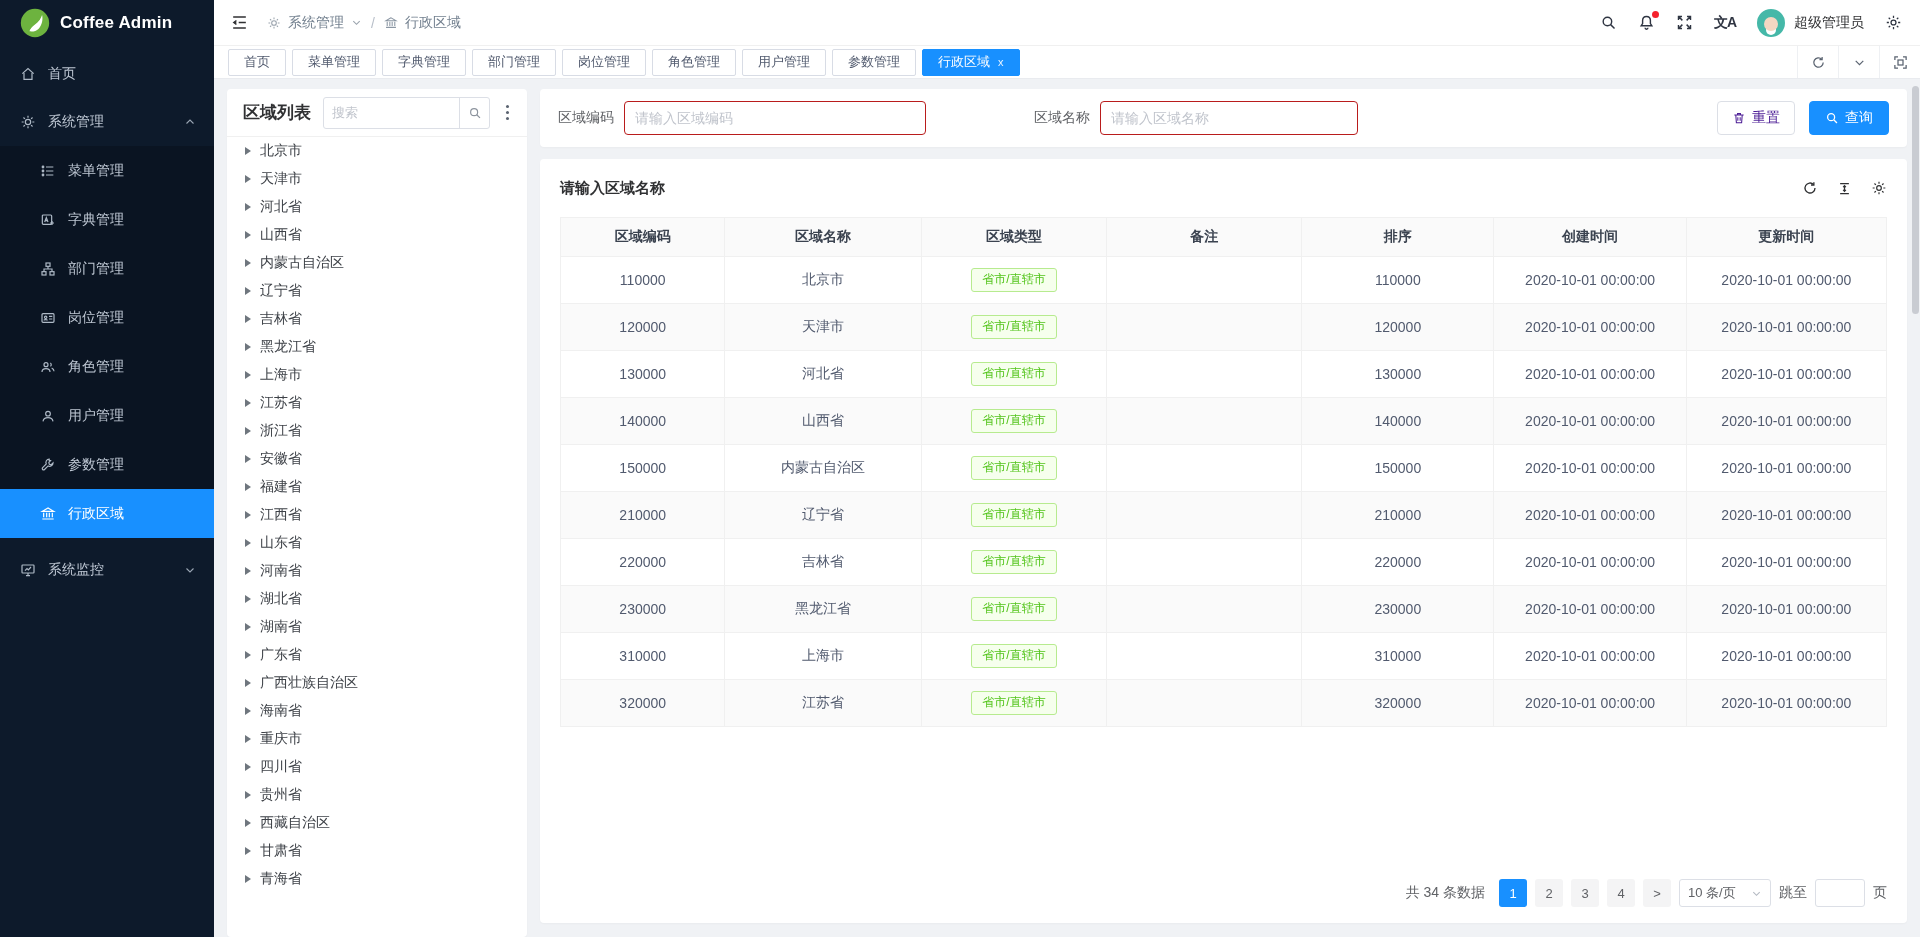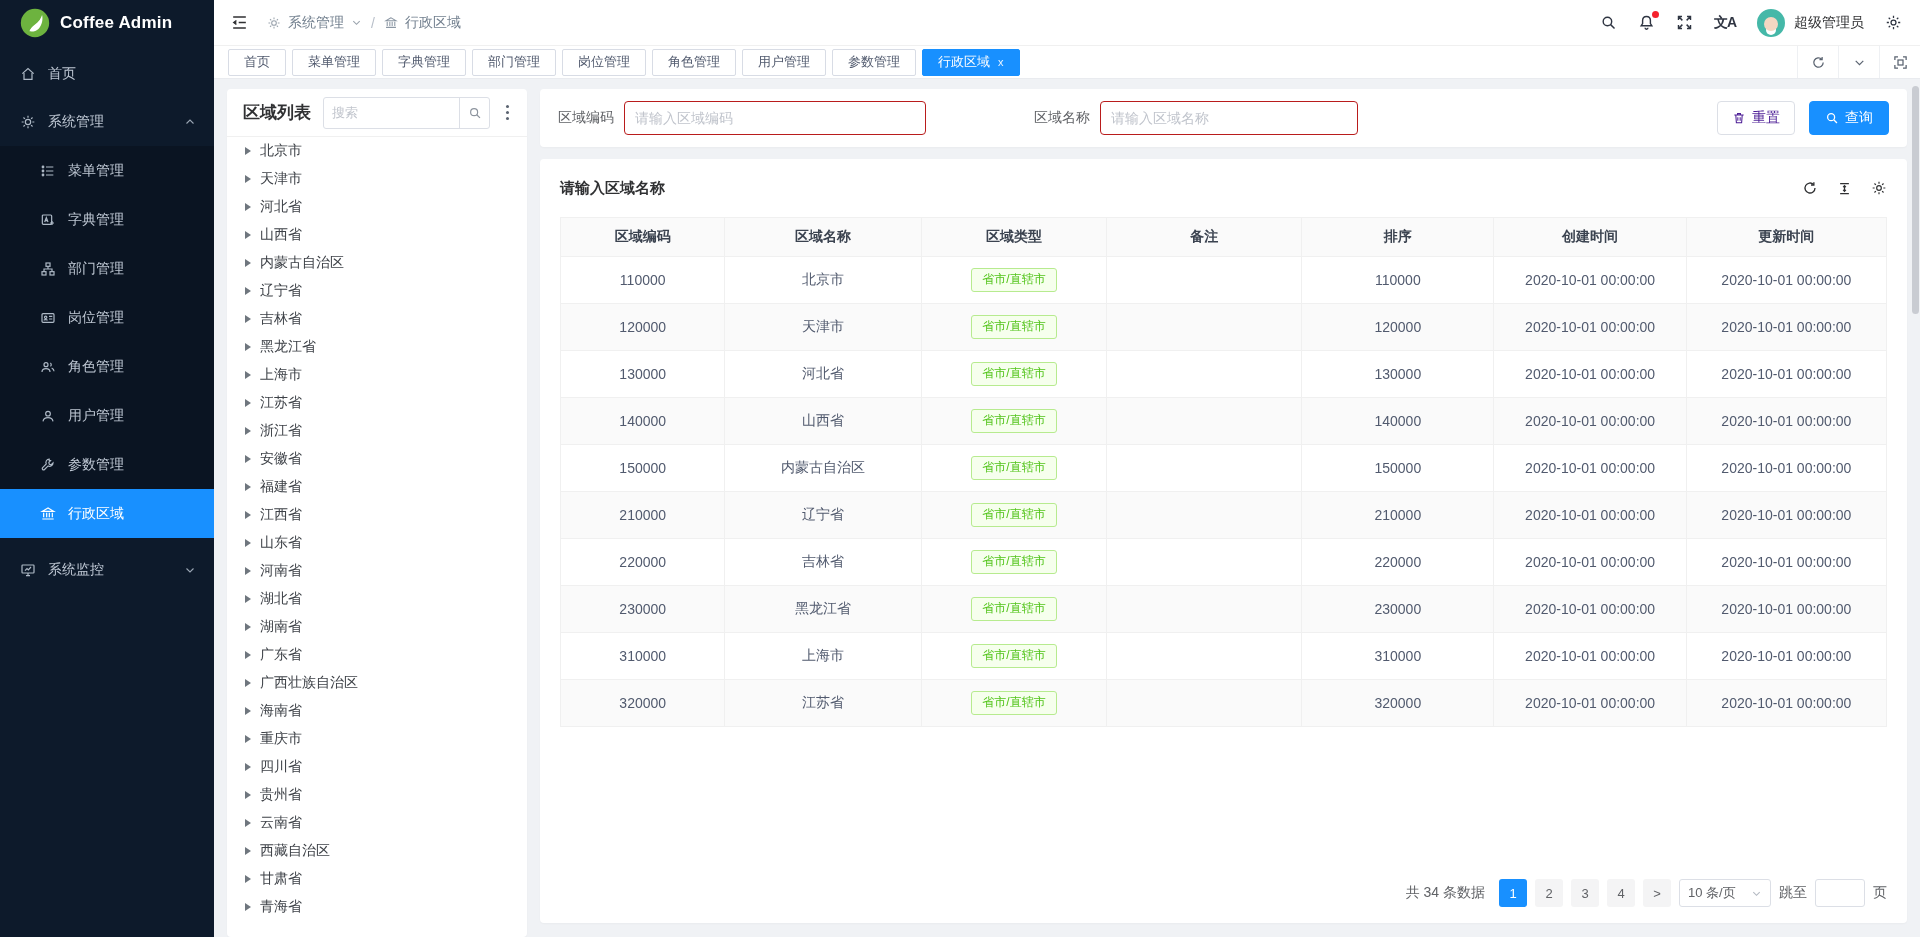--- a/index.html
+++ b/index.html
@@ -489,24 +489,20 @@
           <div class="tree-item">
             <span class="caret"></span>
             <span>四川省</span>
           </div>
 
           <div class="tree-item">
             <span class="caret"></span>
             <span>贵州省</span>
           </div>
 
-          <div class="tree-item">
-            <span class="caret"></span>
-            <span>云南省</span>
-          </div>
 
           <div class="tree-item">
             <span class="caret"></span>
             <span>西藏自治区</span>
           </div>
 
 
           <div class="tree-item">
             <span class="caret"></span>
             <span>甘肃省</span>

